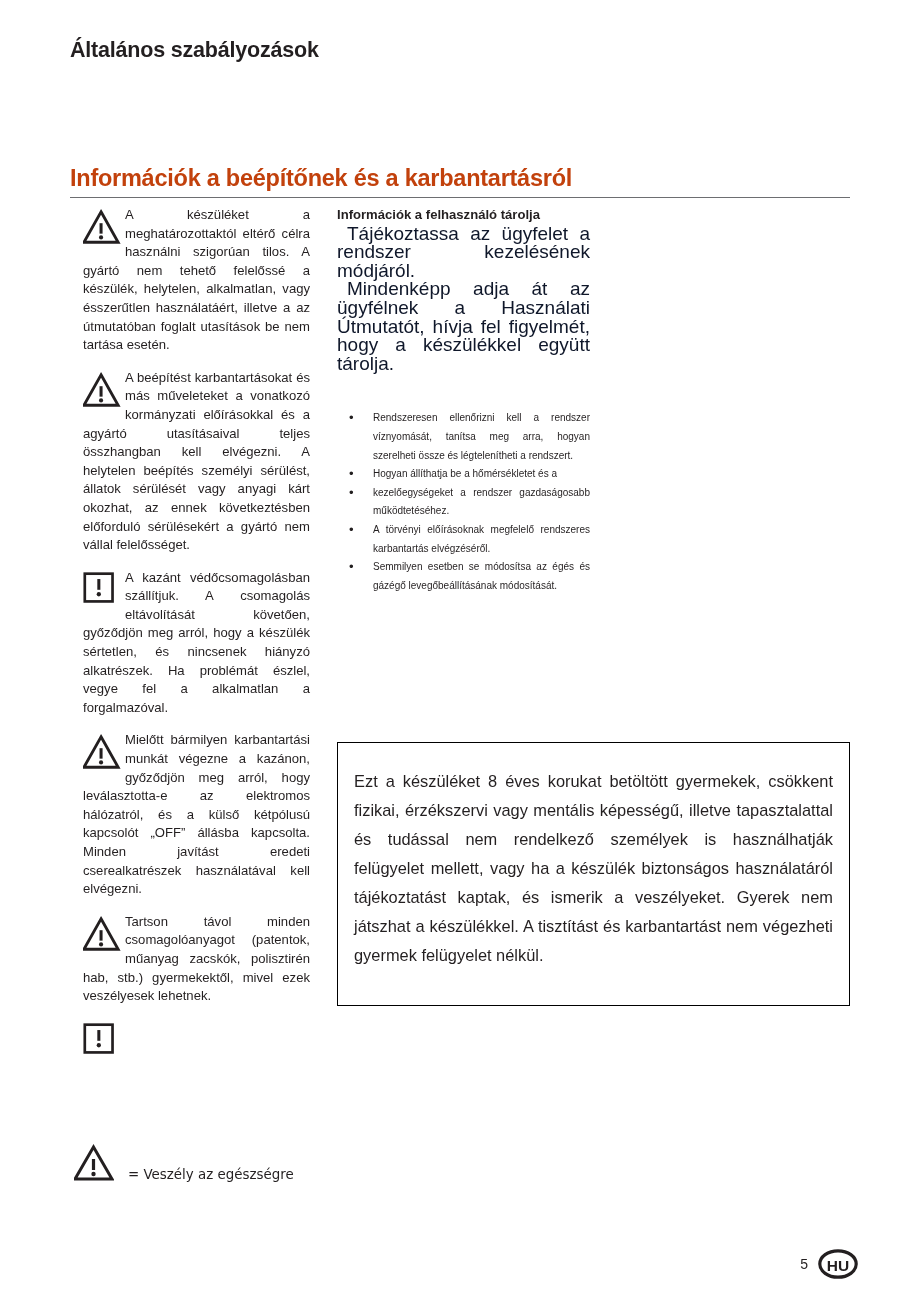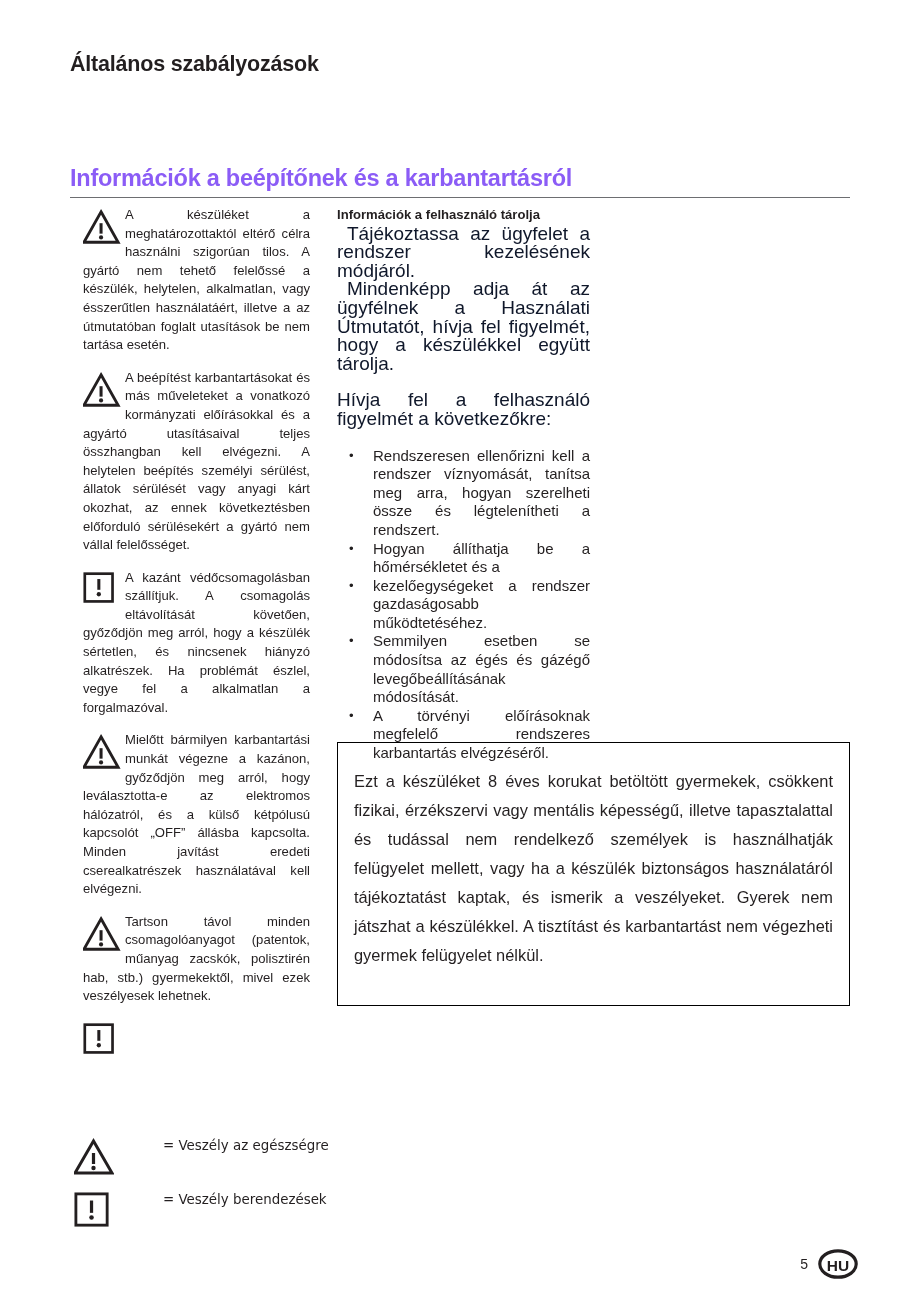--- a/index.html
+++ b/index.html
@@ -14,37 +14,37 @@
     background: #ffffff;
     font-family: "Liberation Sans", sans-serif;
     color: #1a1a1a;
     overflow: hidden;
   }
 
   
   .running-head {
     position: absolute;
     left: 70px;
-    top: 52px;
+    top: 38px;
     font-size: 21.5px;
     font-weight: bold;
     letter-spacing: -0.2px;
     color: #231f20;
   }
 
   
   .section-title {
     position: absolute;
     left: 70px;
     top: 165px;
     width: 780px;
     font-size: 23.5px;
     font-weight: bold;
     letter-spacing: -0.25px;
-    color: #8b5cf6;
+    color: #c2410c;
   }
   .section-rule {
     position: absolute;
     left: 70px;
     top: 197px;
     width: 780px;
     height: 1px;
     background: #6d6e71;
   }
 
@@ -104,21 +104,21 @@
   .rc-spacer { height: 18px; }
 
   ul.bullets {
     list-style: none;
     margin: 0;
     padding: 0;
   }
   ul.bullets li {
     position: relative;
     padding-left: 36px;
-    font-size: 15px;
+    font-size: 10px;
     line-height: 18.6px;
     text-align: justify;
     color: #231f20;
   }
   ul.bullets li::before {
     content: "\2022";
     position: absolute;
     left: 12px;
     top: 0;
     font-size: 13.1px;
@@ -148,24 +148,23 @@
 
   
   .legend {
     position: absolute;
     left: 74px;
     top: 1138px;
     width: 420px;
   }
   .legend-row {
     display: flex;
-    align-items: flex-start;
+    align-items: flex-end;
     height: 44px;
     margin-bottom: 10px;
-    gap: 35px;
   }
   .legend-icon {
     width: 40px;
     height: 38px;
     flex: 0 0 40px;
   }
   .legend-label {
     margin-left: 14px;
     font-size: 13.4px;
     color: #231f20;
@@ -269,30 +268,29 @@
   <div class="col-right">
 
     <div class="rc-heading">Információk a felhasználó tárolja</div>
 
     <div class="rc-para">Tájékoztassa az ügyfelet a rendszer kezelésének módjáról.</div>
 
     <div class="rc-para">Mindenképp adja át az ügyfélnek a Használati Útmutatót, hívja fel figyelmét, hogy a készülékkel együtt tárolja.</div>
 
     <div class="rc-spacer"></div>
 
-    <div class="rc-para noindent">Hívja fel a felhasználó figyelmét a következőkre:</div>
 
     <div class="rc-spacer"></div>
 
     <ul class="bullets">
       <li>Rendszeresen ellenőrizni kell a rendszer víznyomását, tanítsa meg arra, hogyan szerelheti össze és légtelenítheti a rendszert.</li>
       <li>Hogyan állíthatja be a hőmérsékletet és a</li>
       <li>kezelőegységeket a rendszer gazdaságosabb működtetéséhez.</li>
+      <li>A törvényi előírásoknak megfelelő rendszeres karbantartás elvégzéséről.</li>
       <li>Semmilyen esetben se módosítsa az égés és gázégő levegőbeállításának módosítását.</li>
-      <li>A törvényi előírásoknak megfelelő rendszeres karbantartás elvégzéséről.</li>
     </ul>
 
   </div>
 
   <div class="note-box">
     <div class="note-box-text">Ezt a készüléket 8 éves korukat betöltött gyermekek, csökkent fizikai, érzékszervi vagy mentális képességű, illetve tapasztalattal és tudással nem rendelkező személyek is használhatják felügyelet mellett, vagy ha a készülék biztonságos használatáról tájékoztatást kaptak, és ismerik a veszélyeket. Gyerek nem játszhat a készülékkel. A tisztítást és karbantartást nem végezheti gyermek felügyelet nélkül.</div>
   </div>
 
   <div class="legend">
 
@@ -300,30 +298,20 @@
       <span class="legend-icon">
         <svg viewBox="0 0 40 38" width="40" height="38">
           <polygon points="19.5,3 38,35 1,35" fill="none" stroke="#231f20" stroke-width="3" stroke-linejoin="miter"></polygon>
           <rect x="17.9" y="15" width="3.2" height="11" fill="#231f20"></rect>
           <circle cx="19.5" cy="30" r="2.2" fill="#231f20"></circle>
         </svg>
       </span>
       <span class="legend-label">= Veszély az egészségre</span>
     </div>
 
-    <div class="legend-row">
-      <span class="legend-icon">
-        <svg viewBox="0 0 38 38" width="36" height="36">
-          <rect x="2" y="2" width="33" height="33" fill="none" stroke="#231f20" stroke-width="3"></rect>
-          <rect x="16.8" y="9" width="3.4" height="13" fill="#231f20"></rect>
-          <circle cx="18.5" cy="27" r="2.4" fill="#231f20"></circle>
-        </svg>
-      </span>
-      <span class="legend-label">= Veszély berendezések</span>
-    </div>
 
   </div>
 
   <div class="footer">
     <span class="page-number">5</span>
     <span class="hu-badge">
       <svg viewBox="0 0 40 30" width="40" height="30">
         <ellipse cx="20" cy="15" rx="18.2" ry="13.2" fill="none" stroke="#231f20" stroke-width="3.2"></ellipse>
         <text x="20" y="21.5" text-anchor="middle" font-family="Liberation Sans, sans-serif" font-size="15.5" font-weight="bold" fill="#231f20">HU</text>
       </svg>

